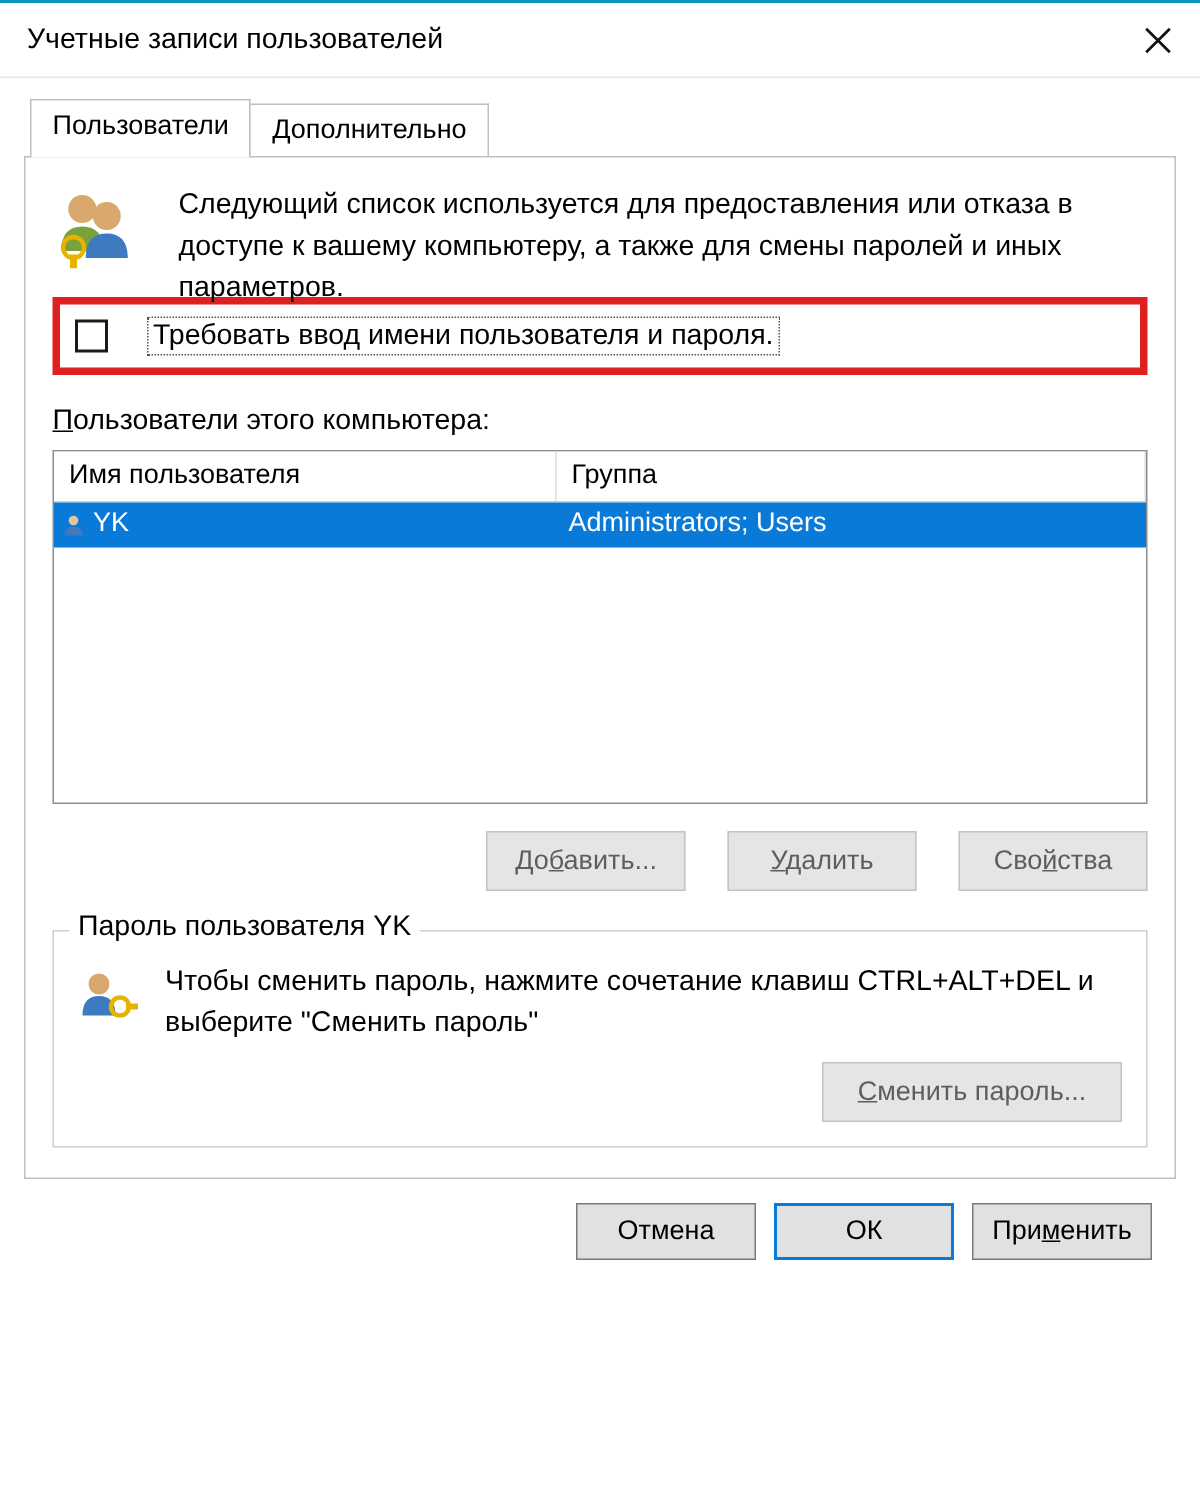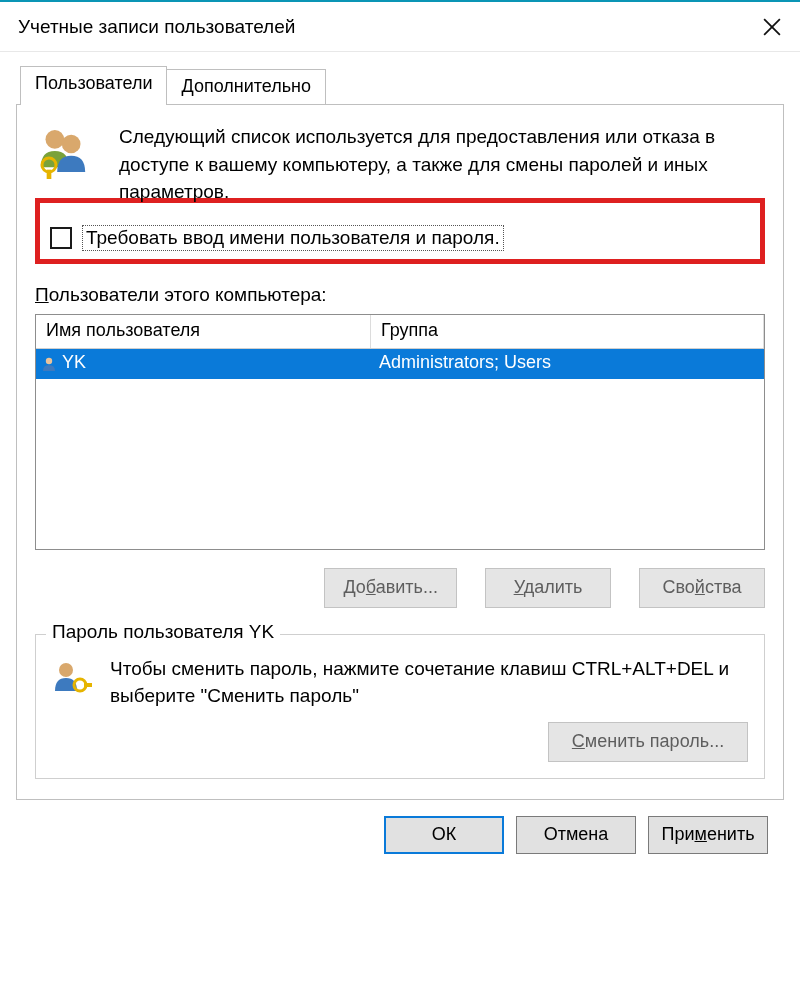--- a/index.html
+++ b/index.html
@@ -74,25 +74,25 @@
   height: 56px;
   flex-shrink: 0;
 }
 .intro-text {
   font-size: 19px;
   line-height: 1.45;
   color: #000;
 }
 .highlight-box {
   border: 5px solid #de2020;
-  padding: 24px 10px 10px 10px;
+  padding: 10px 10px 10px 10px;
   margin-top: -8px;
   display: flex;
   align-items: center;
-  gap: 12px;
+  gap: 28px;
 }
 .checkbox {
   width: 22px;
   height: 22px;
   border: 2px solid #1a1a1a;
   background: #fff;
   flex-shrink: 0;
   cursor: pointer;
 }
 .check-label {
@@ -304,17 +304,17 @@
         <div class="pwtext">Чтобы сменить пароль, нажмите сочетание клавиш CTRL+ALT+DEL и выберите "Сменить пароль"</div>
       </div>
       <div class="pwbtnrow">
         <button class="pwbtn"><span class="ul">С</span><span>менить пароль...</span></button>
       </div>
     </div>
 
   </div>
 
   <div class="dlgbuttons">
+    <button class="dlgbtn"><span>Отмена</span></button>
     <button class="dlgbtn primary"><span>ОК</span></button>
-    <button class="dlgbtn"><span>Отмена</span></button>
     <button class="dlgbtn"><span>При</span><span class="ul">м</span><span>енить</span></button>
   </div>
 </div>
 
 </body></html>

